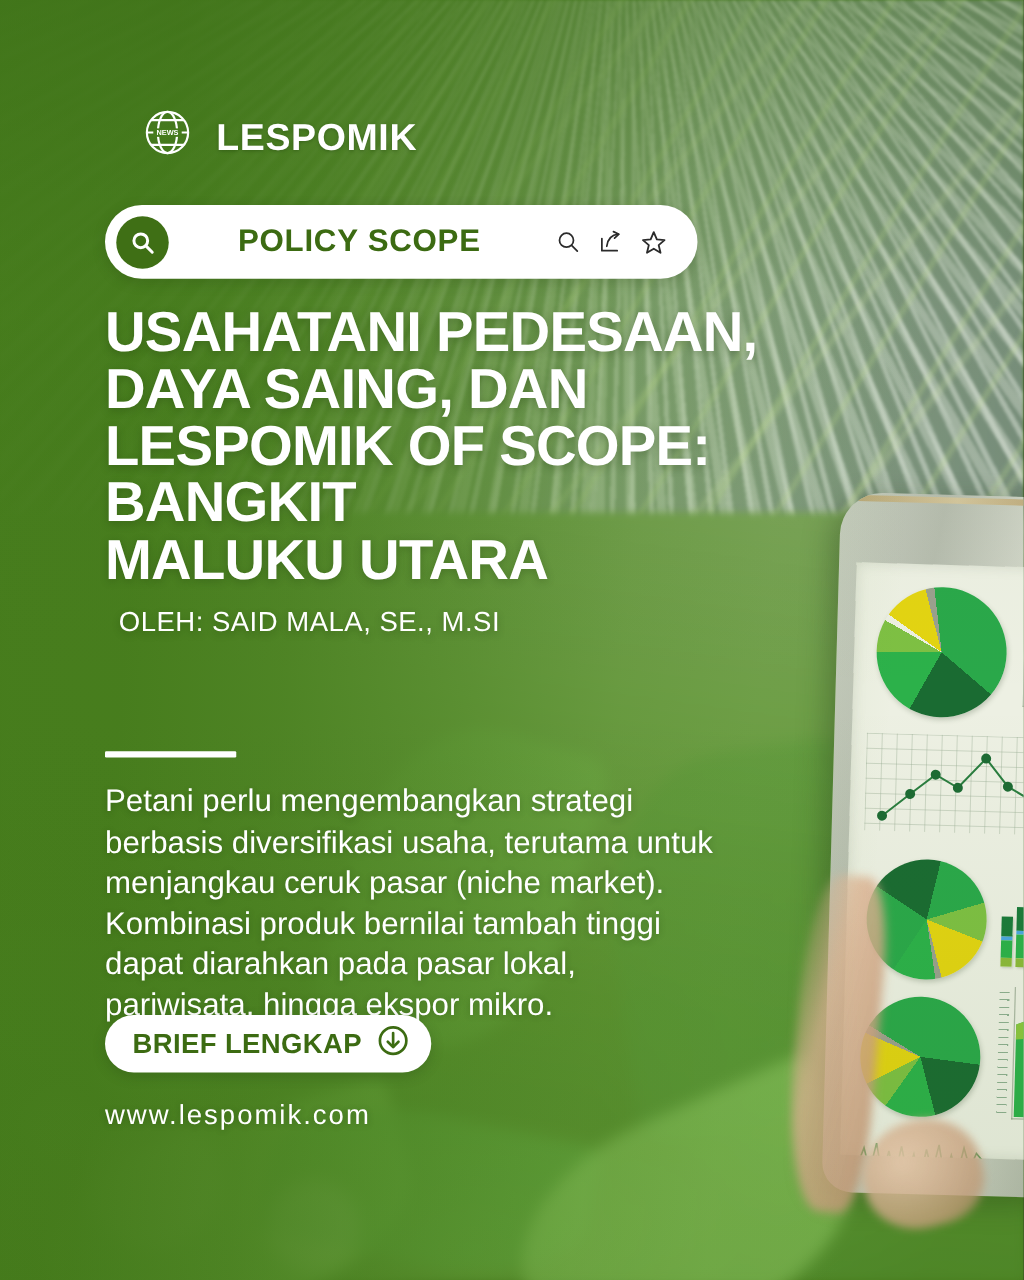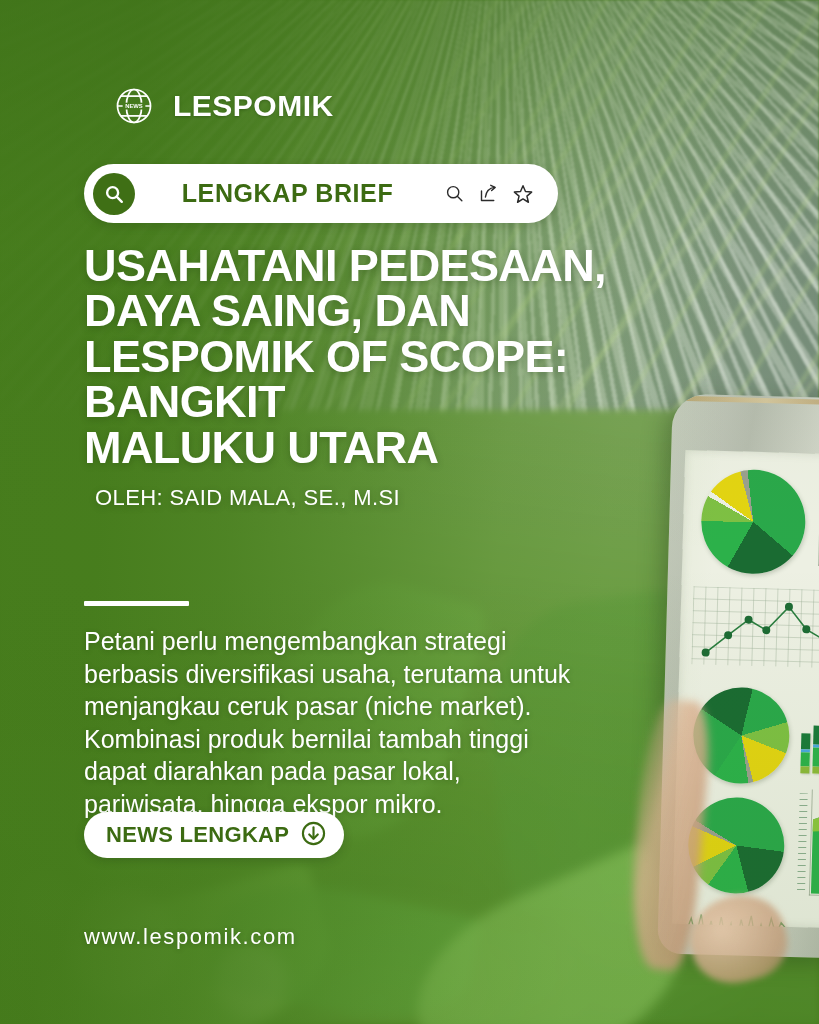--- a/index.html
+++ b/index.html
@@ -142,21 +142,21 @@
   .bar .seg-dark{ background:#1a7a3a; }
   .bar .seg-blue{ height:3px; background:#49a7e0; }
   .bar .seg-mid{ background:#2cb14a; }
   .bar .seg-olive{ height:7px; background:#8cb93a; }
 
   
   .content{ position:absolute; inset:0; }
 
   .brand{
     position:absolute; left:112px; top:84px;
-    display:flex; align-items:center; gap:17px;
+    display:flex; align-items:flex-end; gap:17px;
   }
   .globe-icon{ width:44px; height:44px; display:block; }
   .brand-name{
     color:#fff; font-size:30px; font-weight:bold; letter-spacing:.5px;
     text-shadow:0 1px 3px rgba(20,50,10,.35);
   }
 
   .pill{
     position:absolute; left:84px; top:164px;
     width:474px; height:59px;
@@ -207,21 +207,21 @@
   .cta{
     position:absolute; left:84px; top:812px;
     height:46px; padding:0 17px 0 22px;
     background:#fff; border-radius:24px;
     display:inline-flex; align-items:center; gap:11px;
     box-shadow:0 3px 10px rgba(30,60,15,.24);
   }
   .cta-label{ color:#3c6b12; font-size:22px; font-weight:bold; letter-spacing:.3px; }
 
   .url{
-    position:absolute; left:84px; top:924px;
+    position:absolute; left:84px; top:879px;
     color:#fff; font-size:22px; letter-spacing:1.6px;
     text-shadow:0 1px 5px rgba(25,55,10,.32);
   }
 </style>
 </head>
 <body>
 
 <div class="poster">
 
   <div class="bg-layer">
@@ -365,21 +365,21 @@
       <span class="brand-name">LESPOMIK</span>
     </div>
 
     <div class="pill">
       <span class="pill-search">
         <svg width="22" height="22" viewBox="0 0 24 24" fill="none" stroke="#ffffff" stroke-width="2.6" stroke-linecap="round">
           <circle cx="10.5" cy="10.5" r="6"></circle>
           <line x1="15.2" y1="15.2" x2="20.5" y2="20.5"></line>
         </svg>
       </span>
-      <span class="pill-label">LENGKAP BRIEF</span>
+      <span class="pill-label">POLICY SCOPE</span>
       <span class="pill-icons">
         <span>
           <svg width="21" height="21" viewBox="0 0 24 24" fill="none" stroke="#2b2b2b" stroke-width="1.6" stroke-linecap="round">
             <circle cx="10.5" cy="10.5" r="6.4"></circle>
             <line x1="15.2" y1="15.2" x2="20.4" y2="20.4"></line>
           </svg>
         </span>
         <span>
           <svg width="21" height="21" viewBox="0 0 24 24" fill="none" stroke="#2b2b2b" stroke-width="1.6" stroke-linecap="round" stroke-linejoin="round">
             <path d="M4 9 V20 H18"></path>
@@ -409,21 +409,21 @@
     <div class="body-text">
       <span>Petani perlu mengembangkan strategi</span>
       <span>berbasis diversifikasi usaha, terutama untuk</span>
       <span>menjangkau ceruk pasar (niche market).</span>
       <span>Kombinasi produk bernilai tambah tinggi</span>
       <span>dapat diarahkan pada pasar lokal,</span>
       <span>pariwisata, hingga ekspor mikro.</span>
     </div>
 
     <div class="cta">
-      <span class="cta-label">NEWS LENGKAP</span>
+      <span class="cta-label">BRIEF LENGKAP</span>
       <span>
         <svg width="27" height="27" viewBox="0 0 24 24" fill="none" stroke="#3c6b12" stroke-width="1.9" stroke-linecap="round" stroke-linejoin="round">
           <circle cx="12" cy="12" r="9.4"></circle>
           <line x1="12" y1="6.6" x2="12" y2="16.4"></line>
           <polyline points="8.2,12.8 12,16.6 15.8,12.8"></polyline>
         </svg>
       </span>
     </div>
 
     <div class="url">www.lespomik.com</div>

